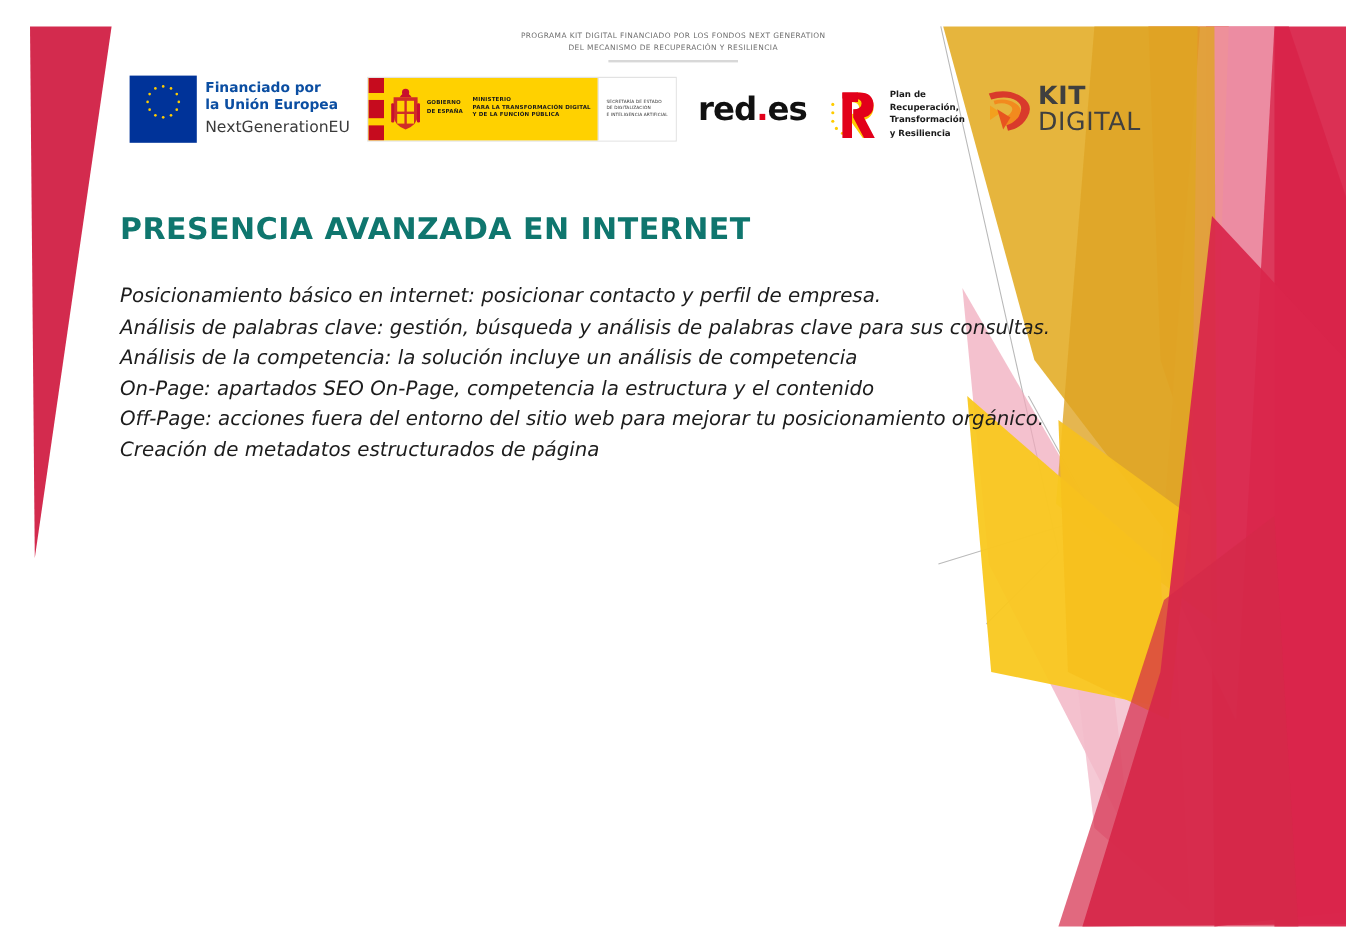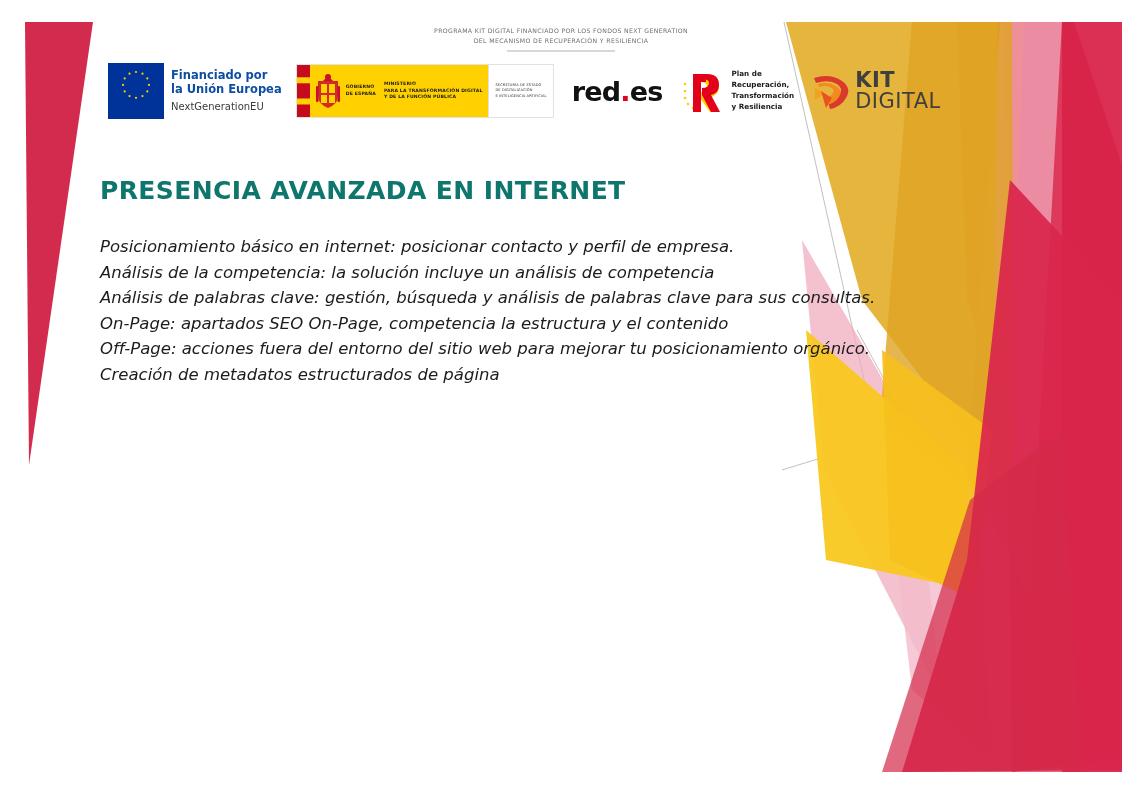--- a/index.html
+++ b/index.html
@@ -77,21 +77,21 @@
   }
   .eu-text .l1, .eu-text .l2 {
     color: #0b4ea2;
     font-weight: bold;
     font-size: 11.5px;
     line-height: 1.22;
     white-space: nowrap;
   }
   .eu-text .l3 {
     color: #3b3b3b;
-    font-size: 10px;
+    font-size: 13px;
     line-height: 1.5;
     margin-top: 3px;
     white-space: nowrap;
   }
 
   
   .logo-gob {
     display: flex;
     align-items: stretch;
     height: 54px;
@@ -148,21 +148,21 @@
     font-weight: bold;
     color: #111111;
     letter-spacing: -0.8px;
     font-family: "DejaVu Sans", "Liberation Sans", sans-serif;
     line-height: 1;
     padding: 0 4px;
   }
   .logo-redes .dot { color: #e2001a; }
 
   
-  .logo-plan { display: flex; align-items: center; gap: 5px; height: 52px; }
+  .logo-plan { display: flex; align-items: flex-end; gap: 5px; height: 52px; }
   .plan-mark { width: 46px; height: 46px; flex: none; }
   .plan-text {
     font-size: 7.2px;
     line-height: 1.5;
     color: #1a1a1a;
     font-weight: bold;
     white-space: nowrap;
   }
 
   
@@ -365,21 +365,21 @@
         <span class="k1">KIT</span>
         <span class="k2">DIGITAL</span>
       </div>
     </div>
   </div>
 
   <h1 class="page-title">PRESENCIA AVANZADA EN INTERNET</h1>
 
   <div class="description">
     <div class="line">Posicionamiento básico en internet: posicionar contacto y perfil de empresa.</div>
+    <div class="line">Análisis de palabras clave: gestión, búsqueda y análisis de palabras clave para sus consultas.</div>
     <div class="line">Análisis de la competencia: la solución incluye un análisis de competencia</div>
-    <div class="line">Análisis de palabras clave: gestión, búsqueda y análisis de palabras clave para sus consultas.</div>
     <div class="line">On-Page: apartados SEO On-Page, competencia la estructura y el contenido</div>
     <div class="line">Off-Page: acciones fuera del entorno del sitio web para mejorar tu posicionamiento orgánico.</div>
     <div class="line">Creación de metadatos estructurados de página</div>
   </div>
 
 
 </div>
 
 </body></html>

